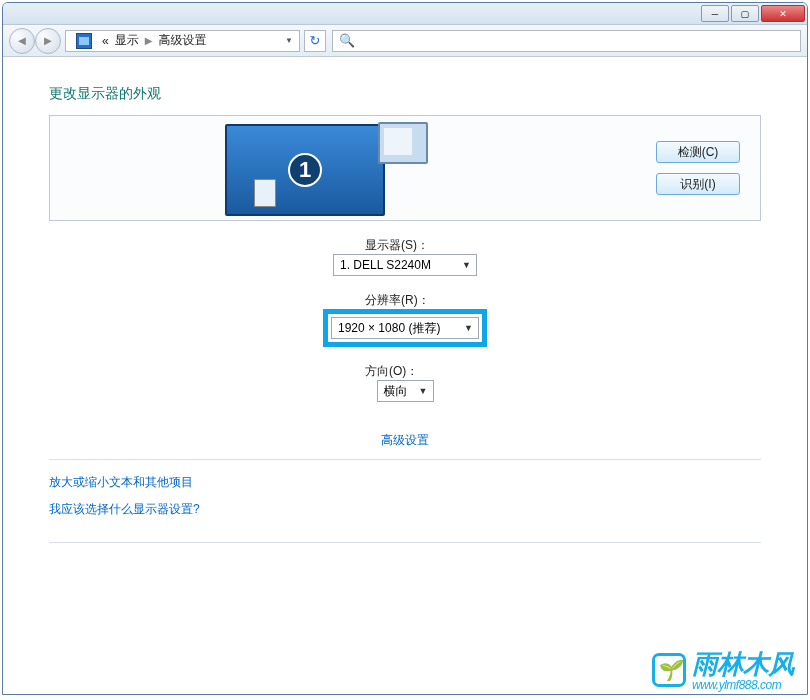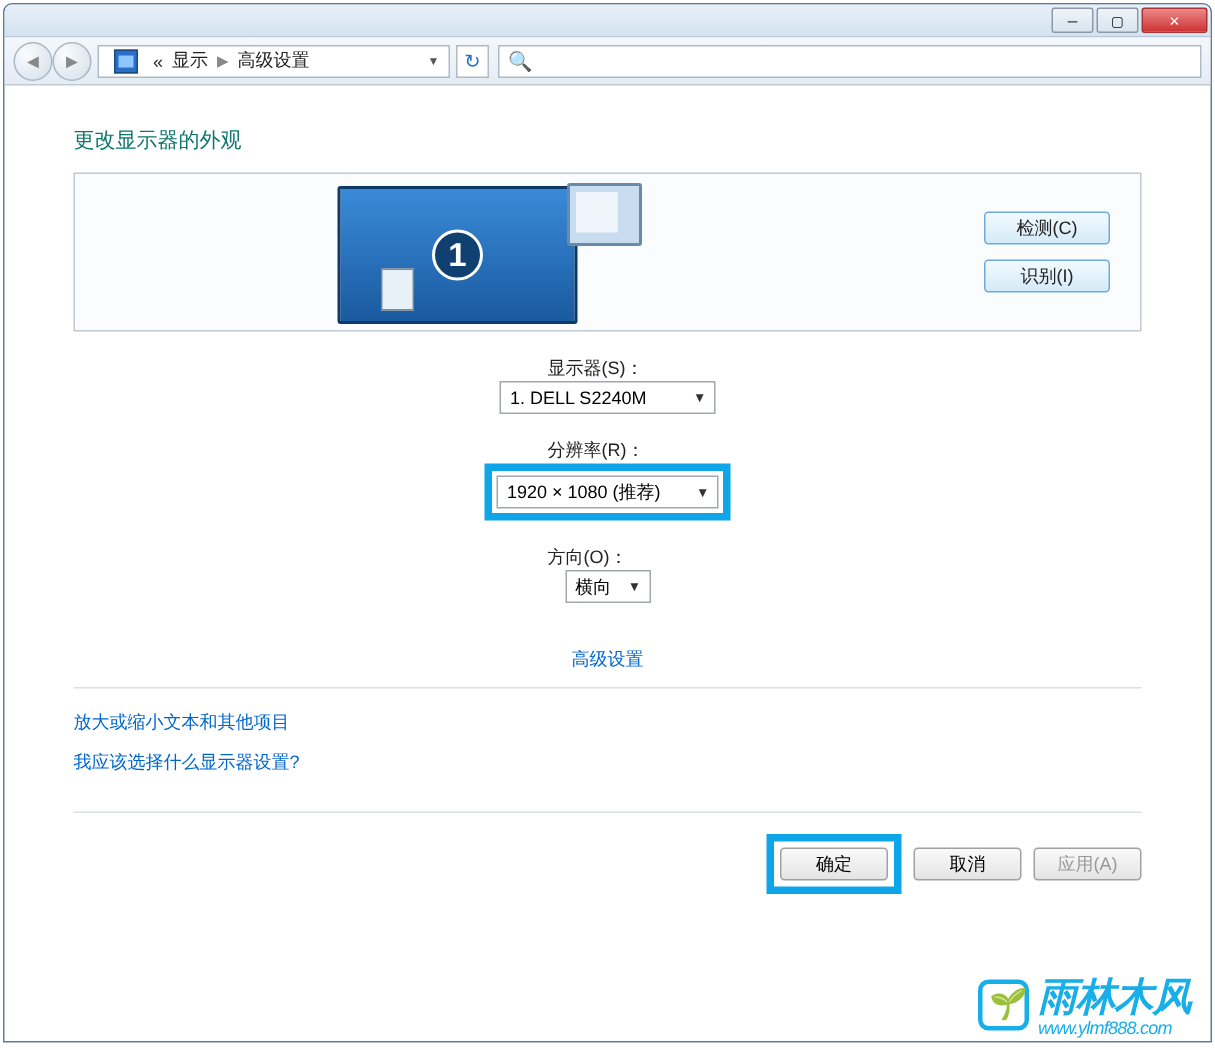--- a/index.html
+++ b/index.html
@@ -151,27 +151,20 @@
 
     <div class="divider"></div>
 
     <div class="links">
       <a>放大或缩小文本和其他项目</a>
       <a>我应该选择什么显示器设置?</a>
     </div>
 
     <div class="footer-divider"></div>
 
-    <div class="footer-btns">
-      <span class="highlight">
-        <button class="stdbtn">确定</button>
-      </span>
-      <button class="stdbtn">取消</button>
-      <button class="stdbtn" disabled="">应用(A)</button>
-    </div>
   </div>
 </div>
 
 <div class="watermark">
   <div class="logo">🌱</div>
   <div>
     <span>雨林木风</span>
     <span class="sub">www.ylmf888.com</span>
   </div>
 </div>

